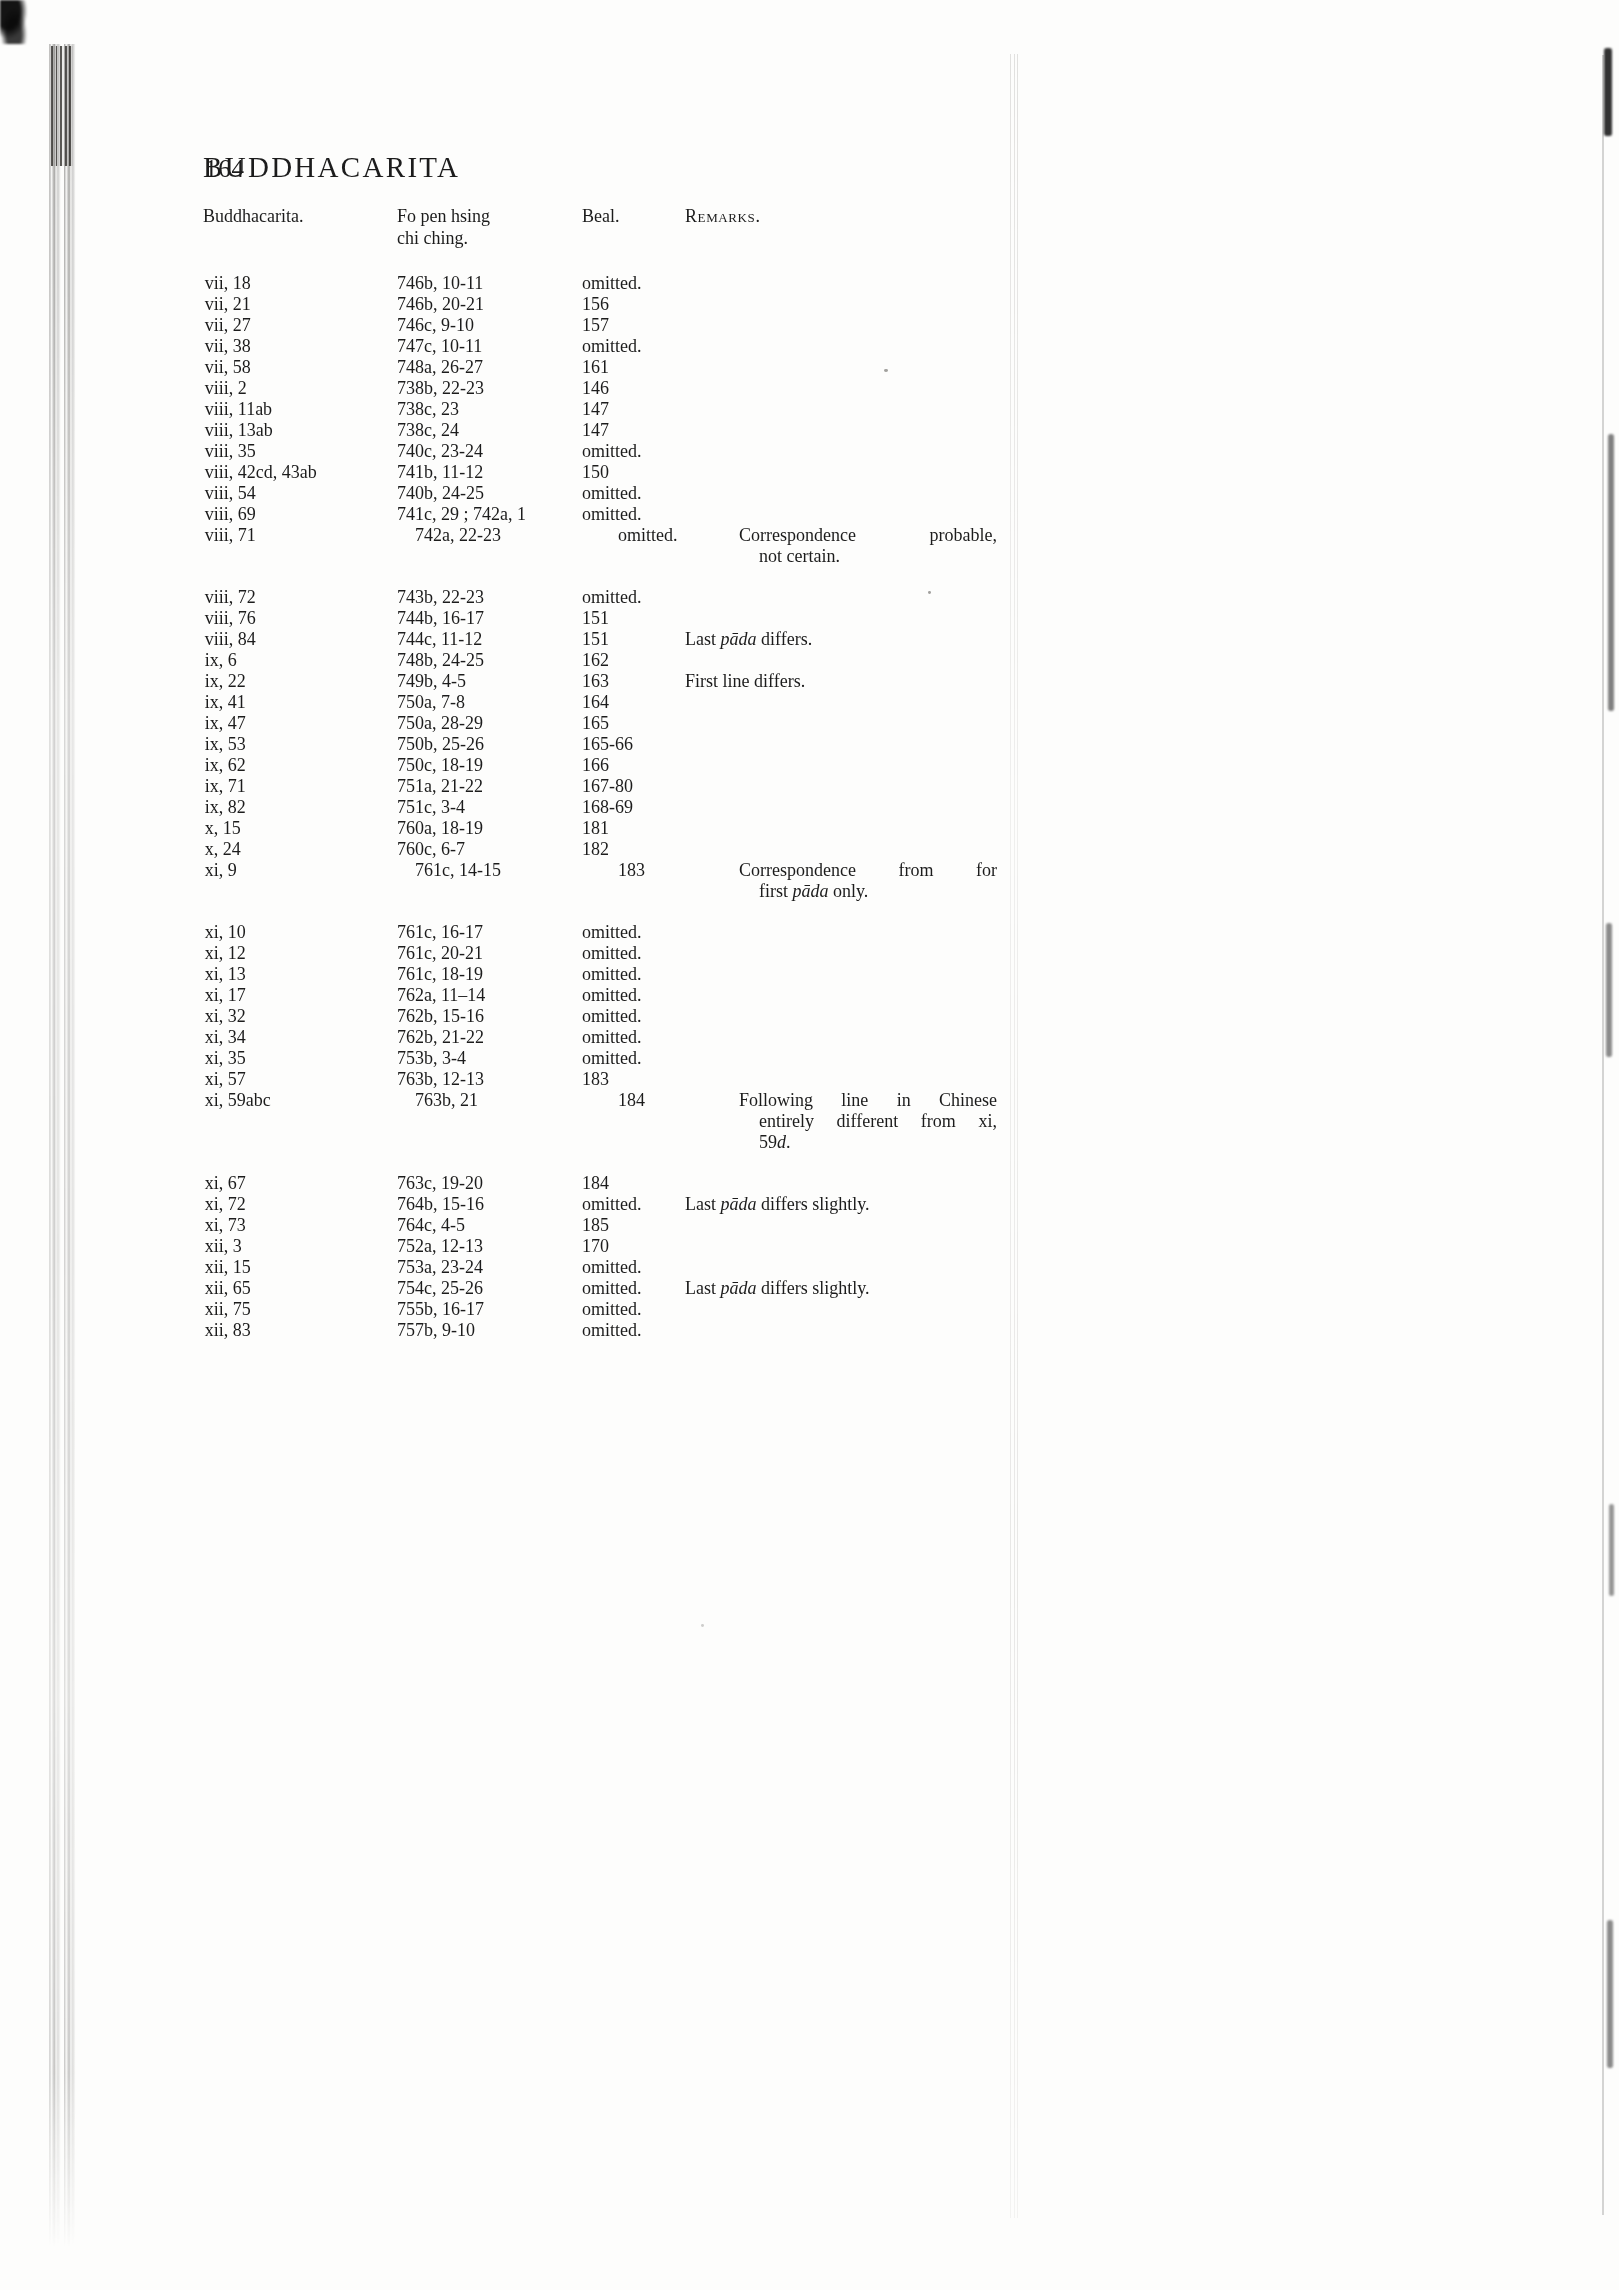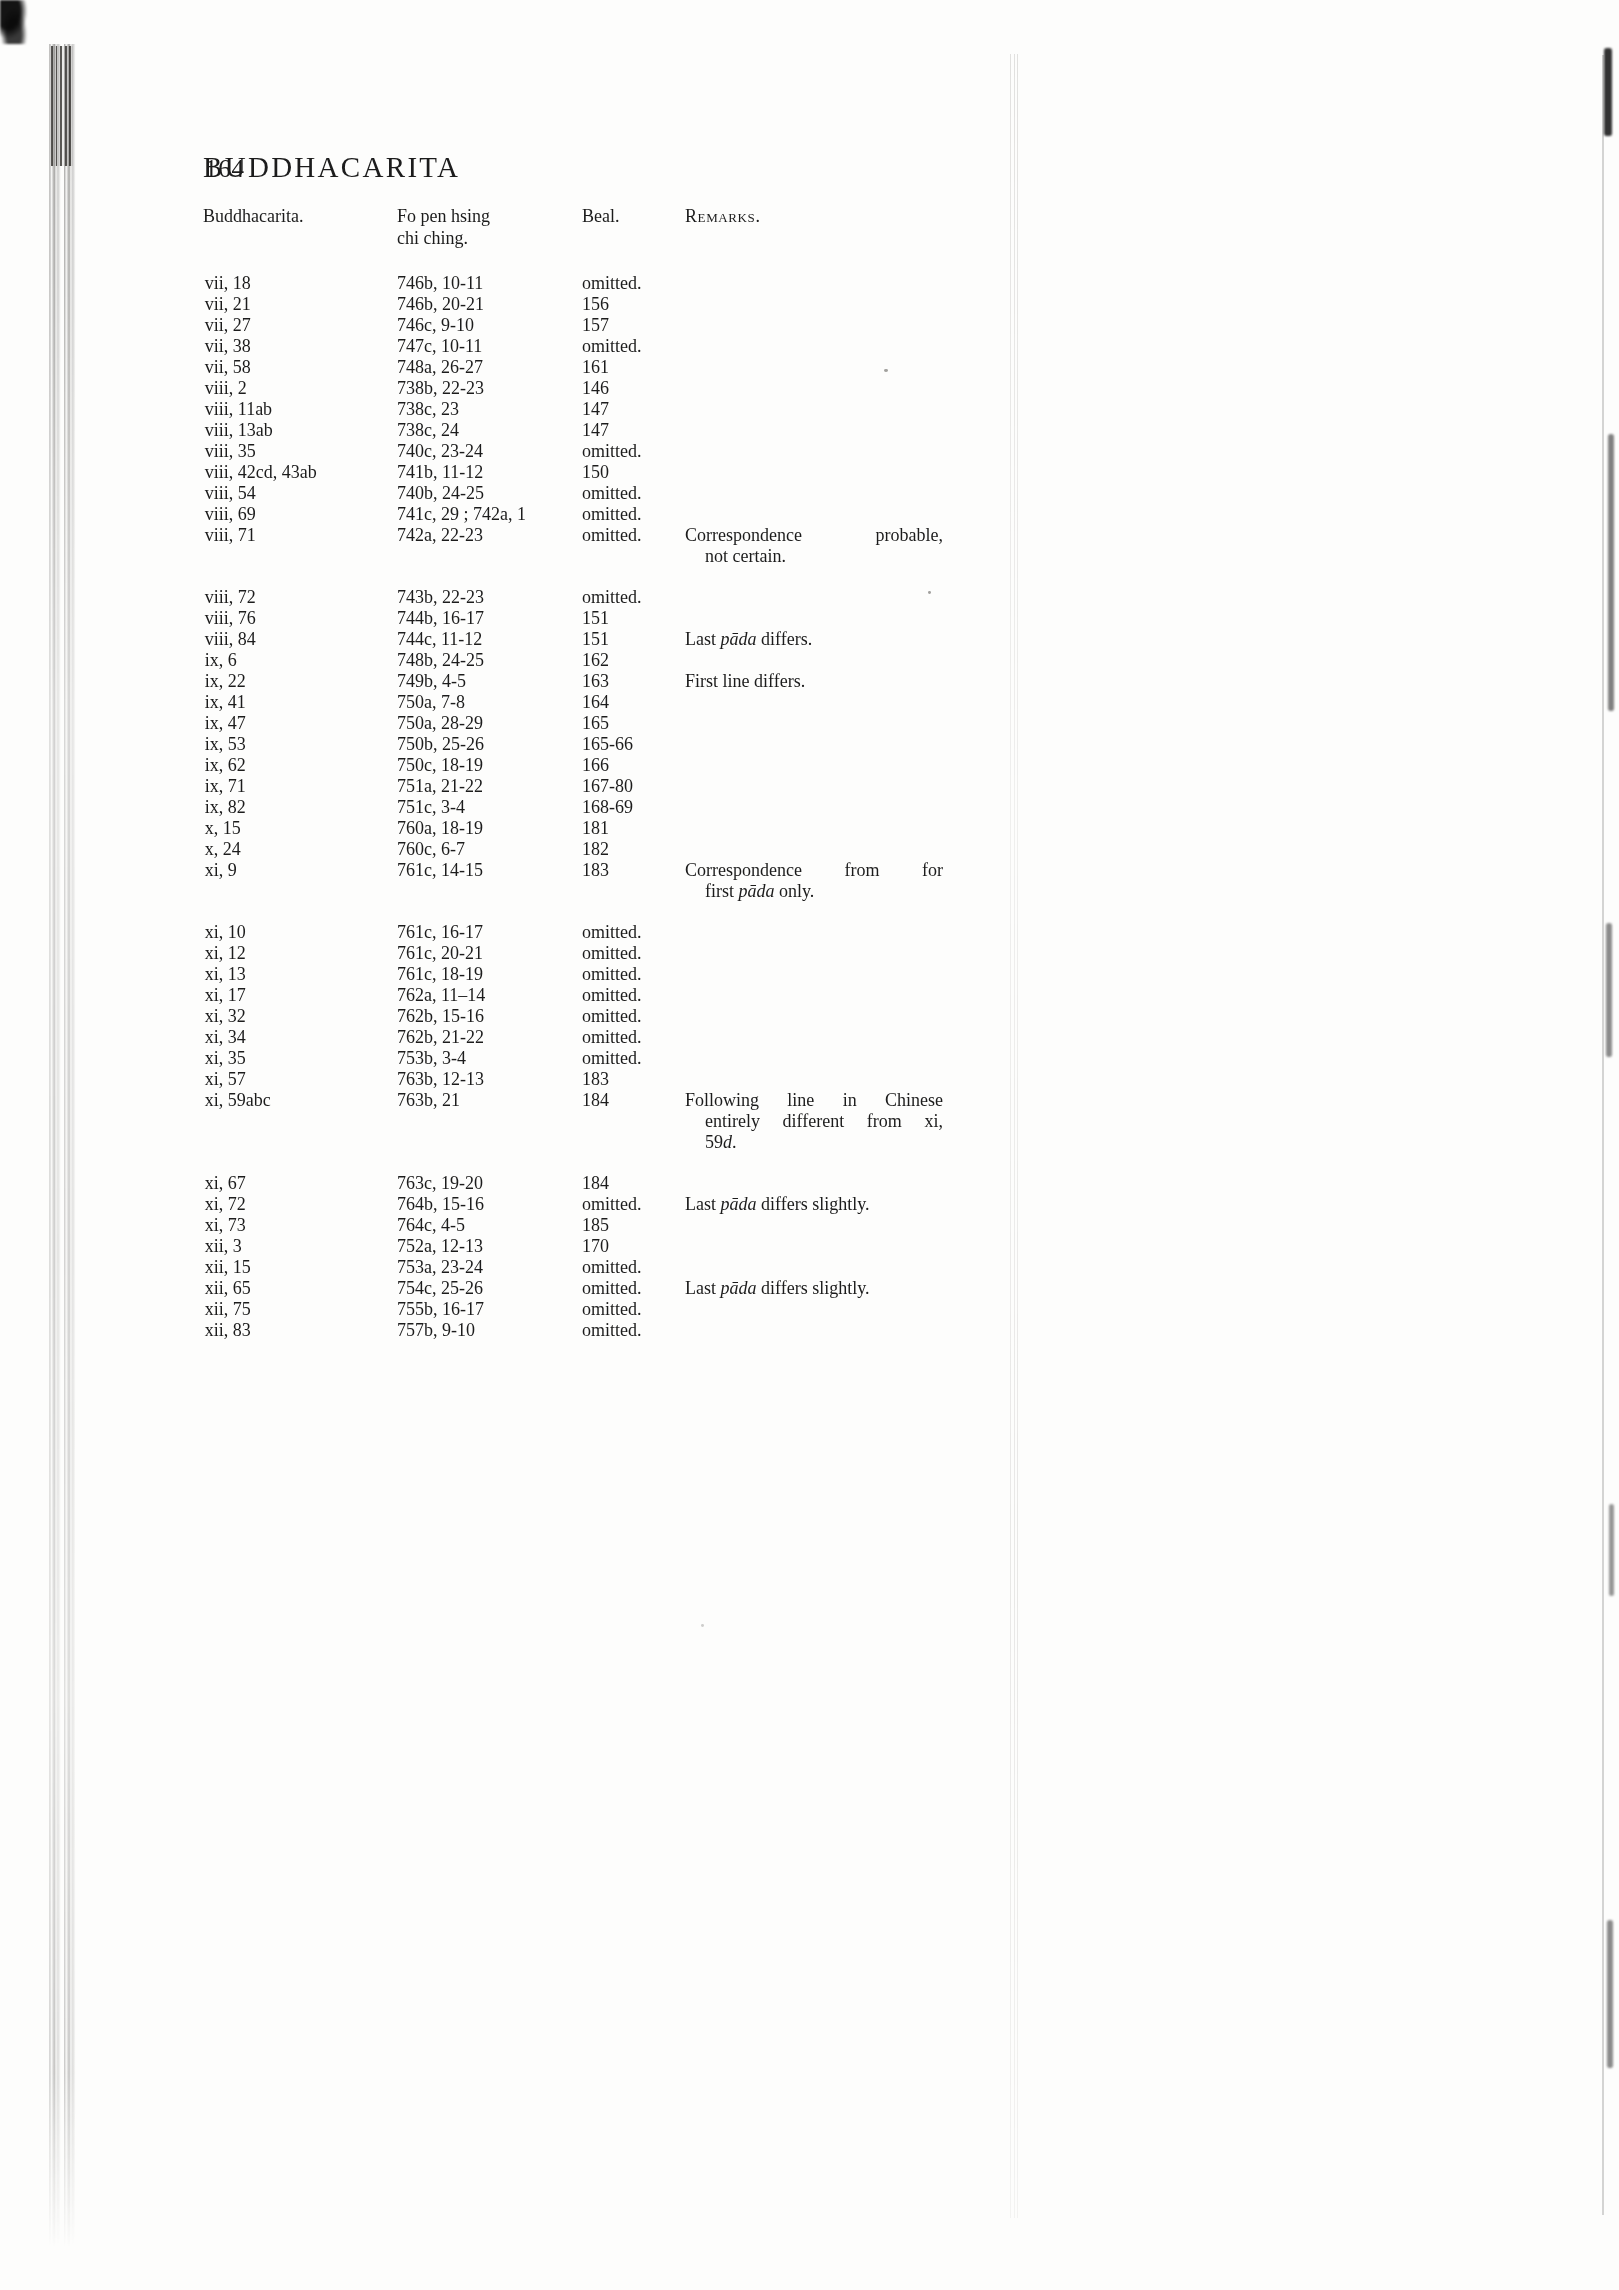--- a/index.html
+++ b/index.html
@@ -24,21 +24,21 @@
     display:grid;
     grid-template-columns:194px 185px 103px 258px;
     margin-top:14.8px;
     font-size:18px; line-height:22px;
   }
   .ch { text-align:left; }
   .ch-remarks { font-variant:small-caps; letter-spacing:0.6px; }
 
   .tbody { margin-top:24px; font-size:18px; line-height:21px; }
   .trow { display:grid; grid-template-columns:194px 185px 103px 258px; align-items:start; }
-  .trow.gap-after { margin-bottom:20px; }
+  .trow.gap-after { margin-bottom:20px;gap:18px; }
   .c1 { padding-left:1.8px; white-space:nowrap; }
   .c2 { white-space:nowrap; }
   .c3 { text-align:left; }
   .c4 { }
   .remark-line { }
   .remark-line.cont { padding-left:20px; }
   .remark-line.just { text-align:justify; text-align-last:justify; }
 
   
   .left-band {

